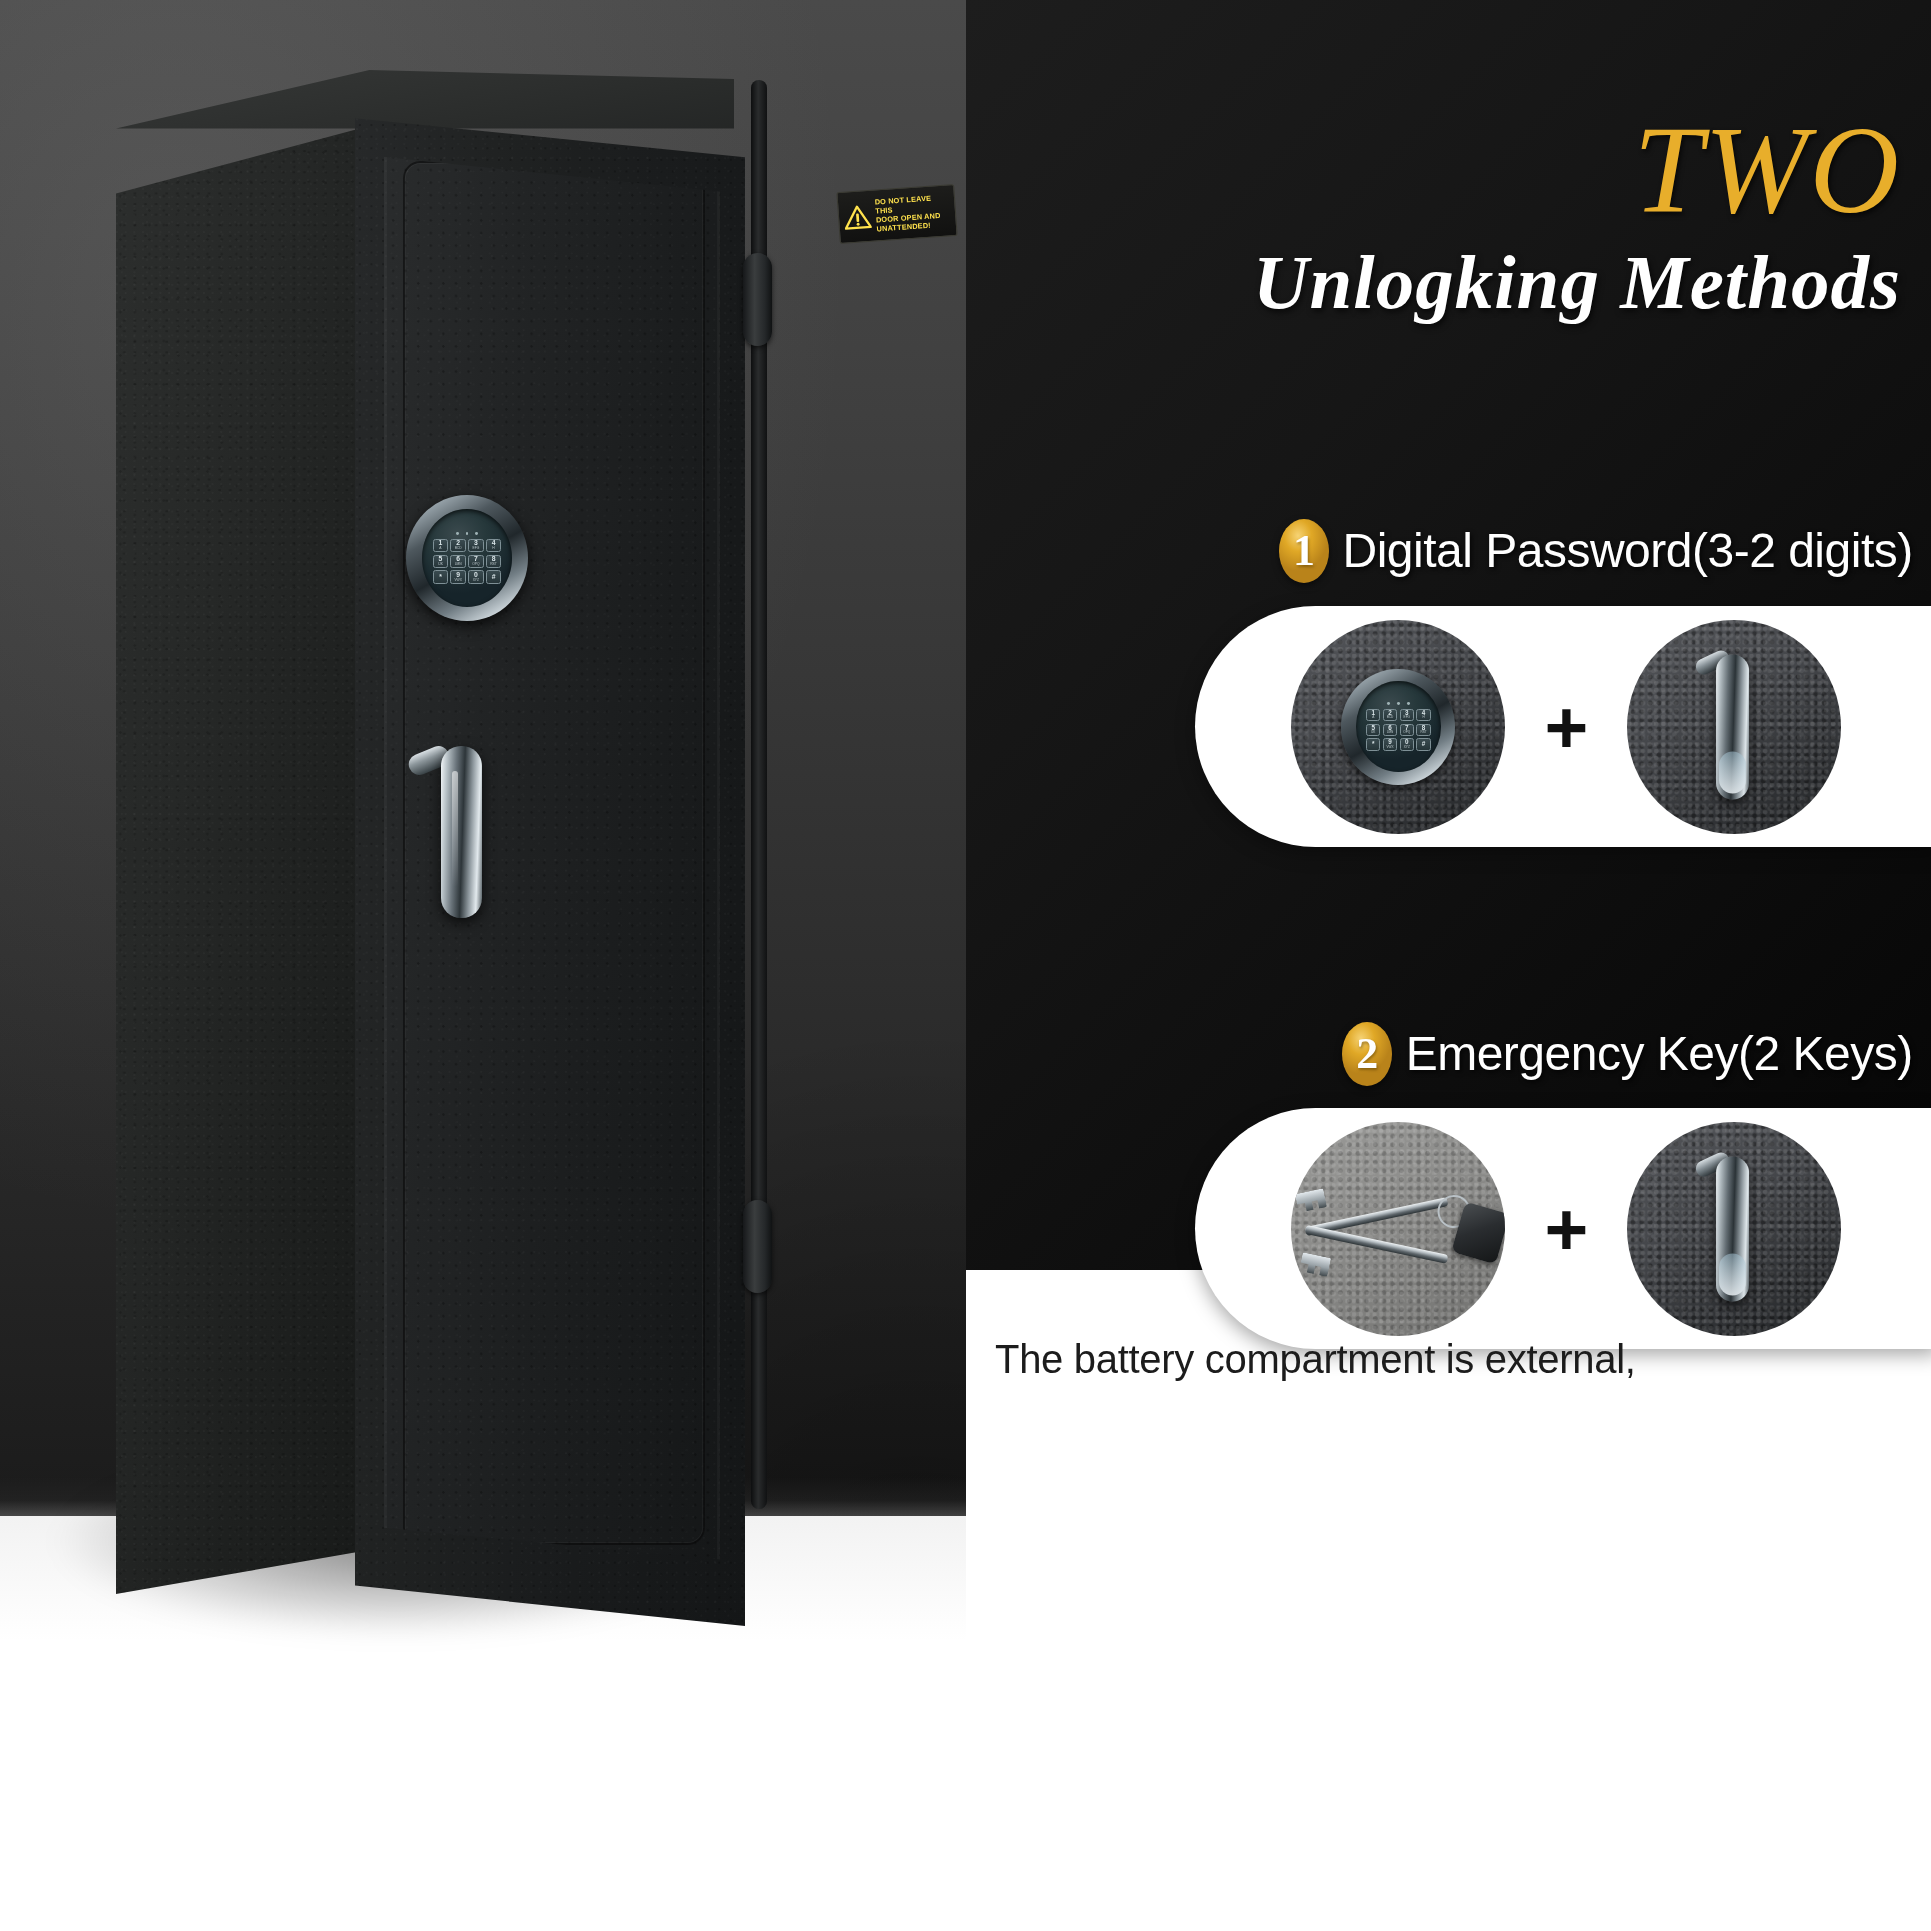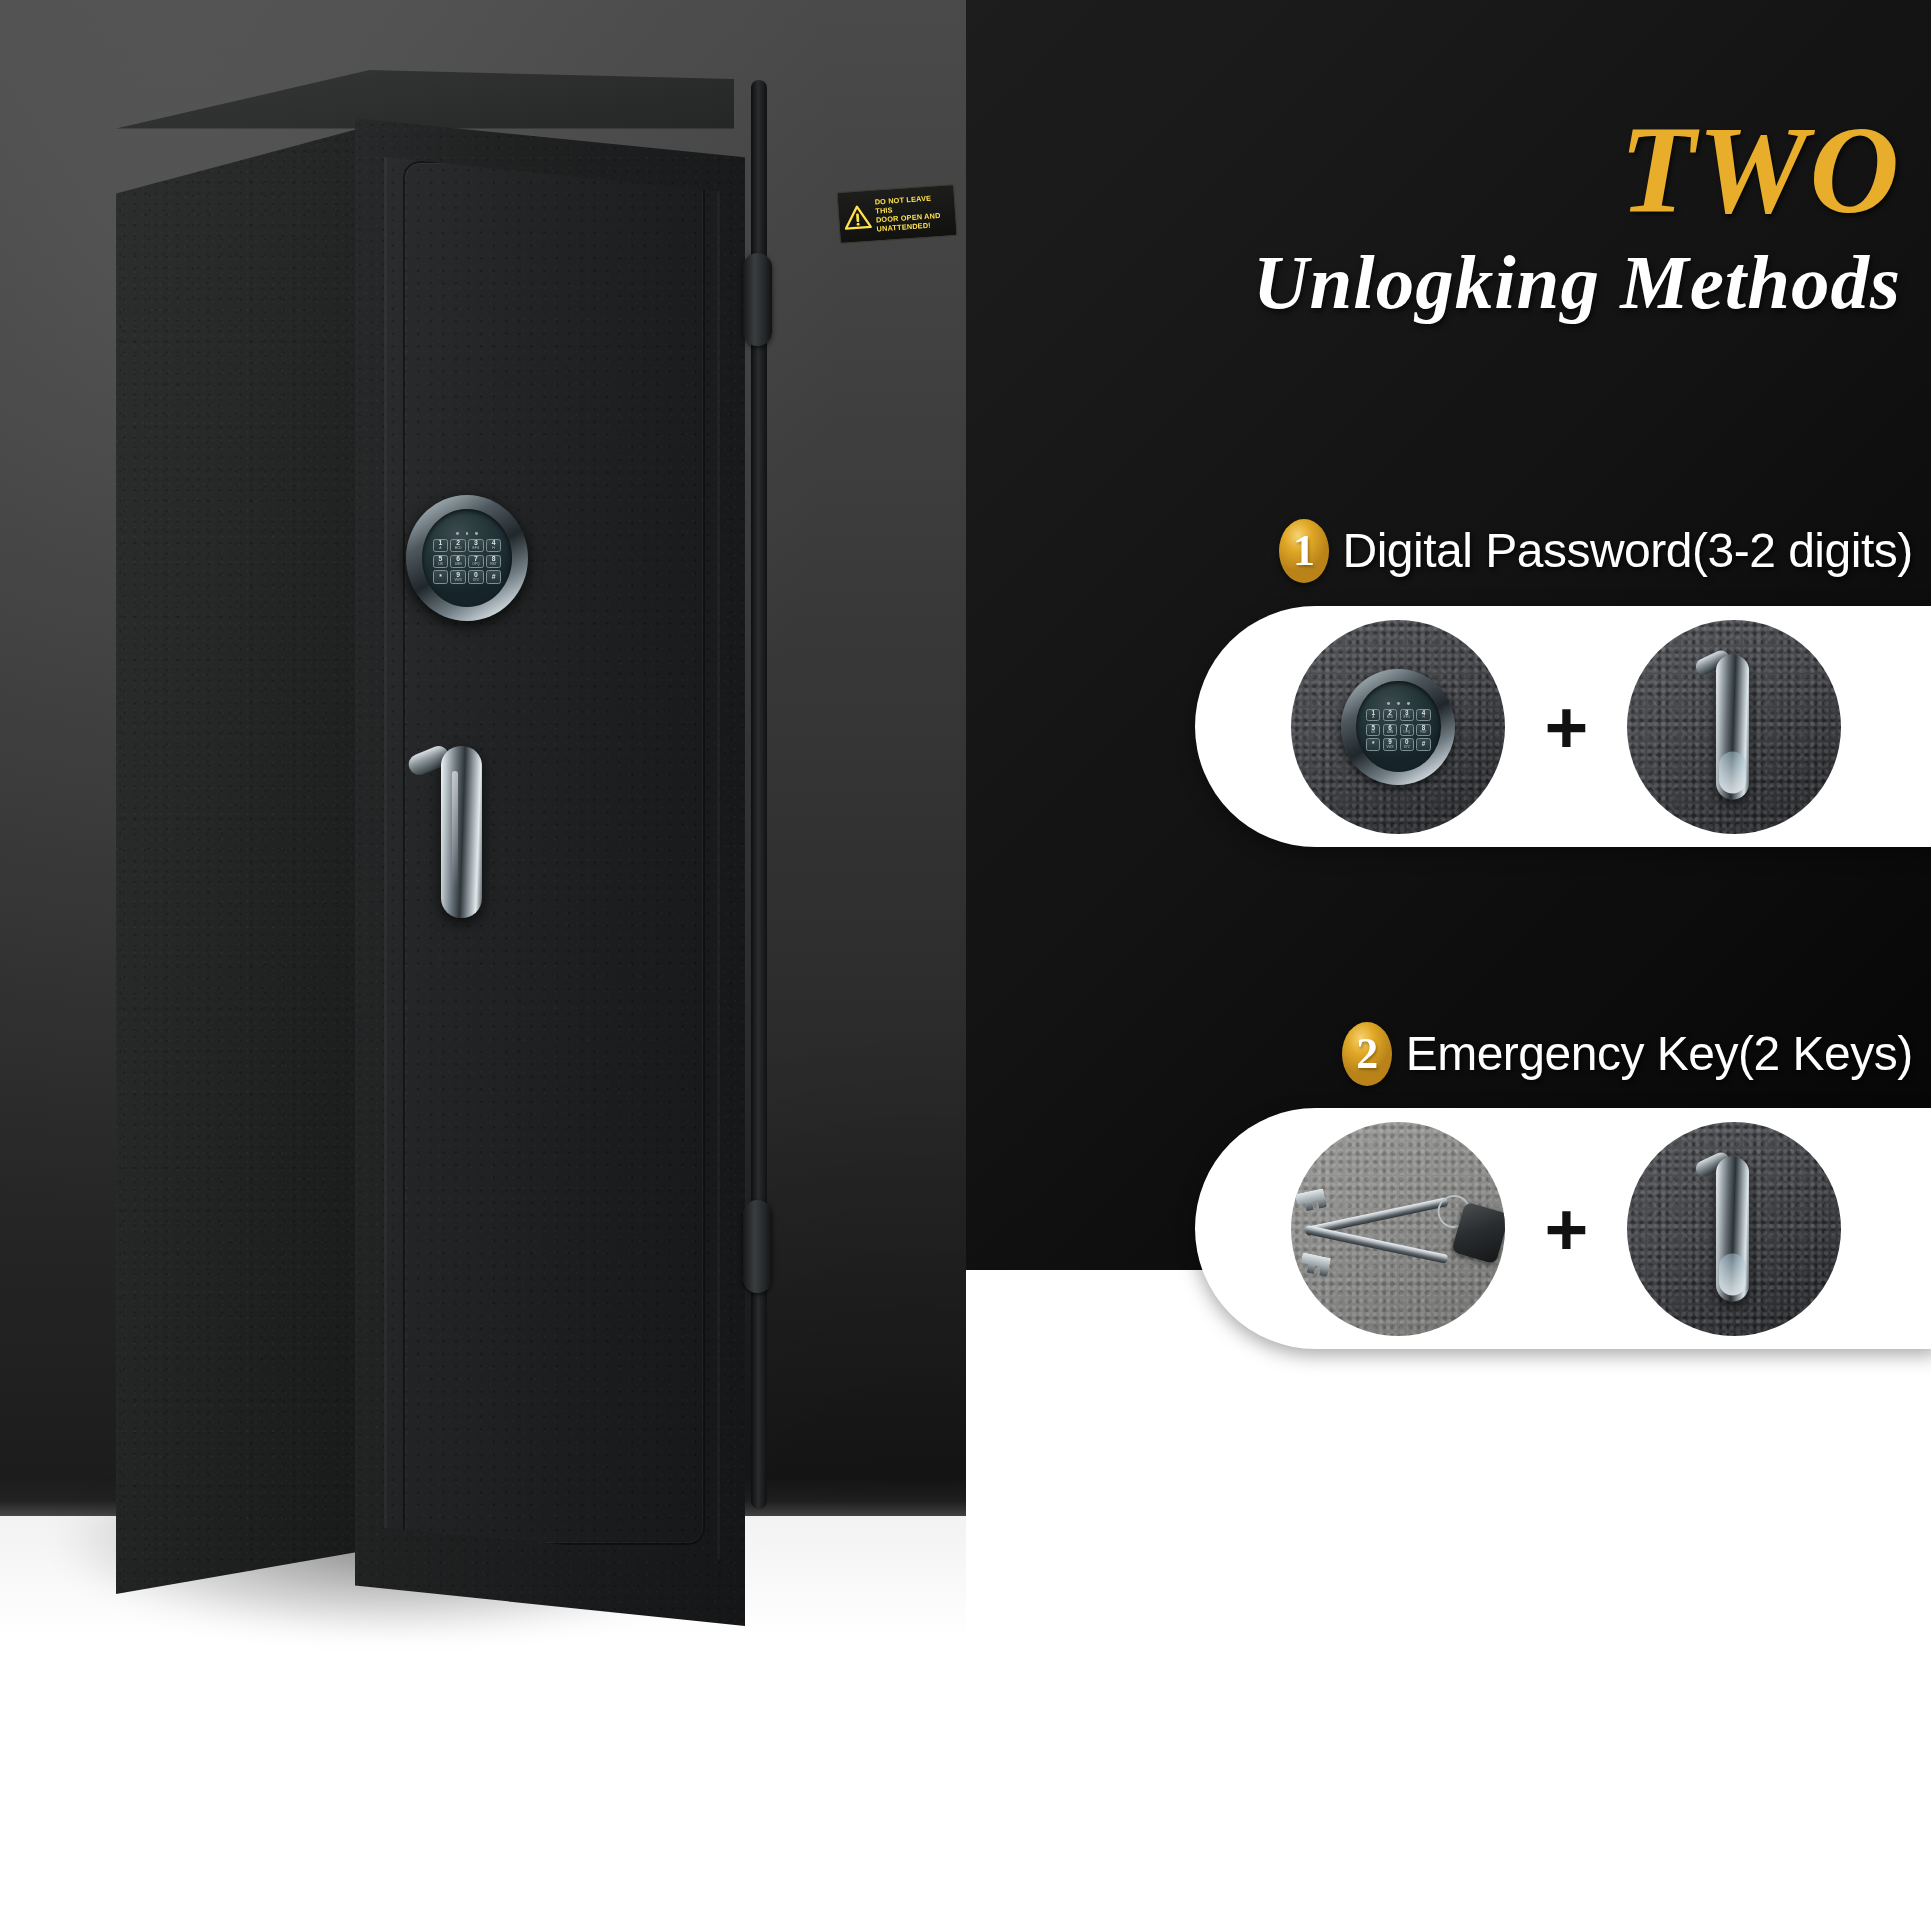--- a/index.html
+++ b/index.html
@@ -178,21 +178,21 @@
   }
   .panel-dark {
     position:absolute; left:0; top:0; width:966px; height:1270px;
     background:linear-gradient(135deg,#1d1d1d 0%,#161616 35%,#0d0d0d 70%,#050505 100%);
   }
   .headline {
     position:absolute; left:0; top:114px; width:100%; text-align:right;
     padding-right:31px;
   }
   .h-two {
-    font-family:"Liberation Serif", serif; font-style:italic; font-weight:bold;
+    font-family:"Liberation Serif", serif; font-style:italic; font-weight:normal;
     font-size:124px; line-height:114px; color:#e8ae2b; letter-spacing:1.9px;
     text-shadow:1.9px 2.9px 5.8px rgba(0,0,0,.65);
   }
   .h-sub {
     font-family:"Liberation Serif", serif; font-style:italic; font-weight:bold;
     font-size:77px; line-height:93px; color:#ffffff; letter-spacing:1px;
     margin-top:7.7px; text-shadow:1.9px 2.9px 6.8px rgba(0,0,0,.7);
   }
 
   .item-row {
@@ -531,17 +531,18 @@
       <div class="photo texture">
         <div class="mini-handle">
           <div class="arm"></div>
           <div class="lever"></div>
           <div class="tip"></div>
         </div>
       </div>
     </div>
 
     <div class="caption">
+      <div>The battery compartment is external,</div>
     </div>
   </div>
 
 </div>
 
 
 </body></html>

